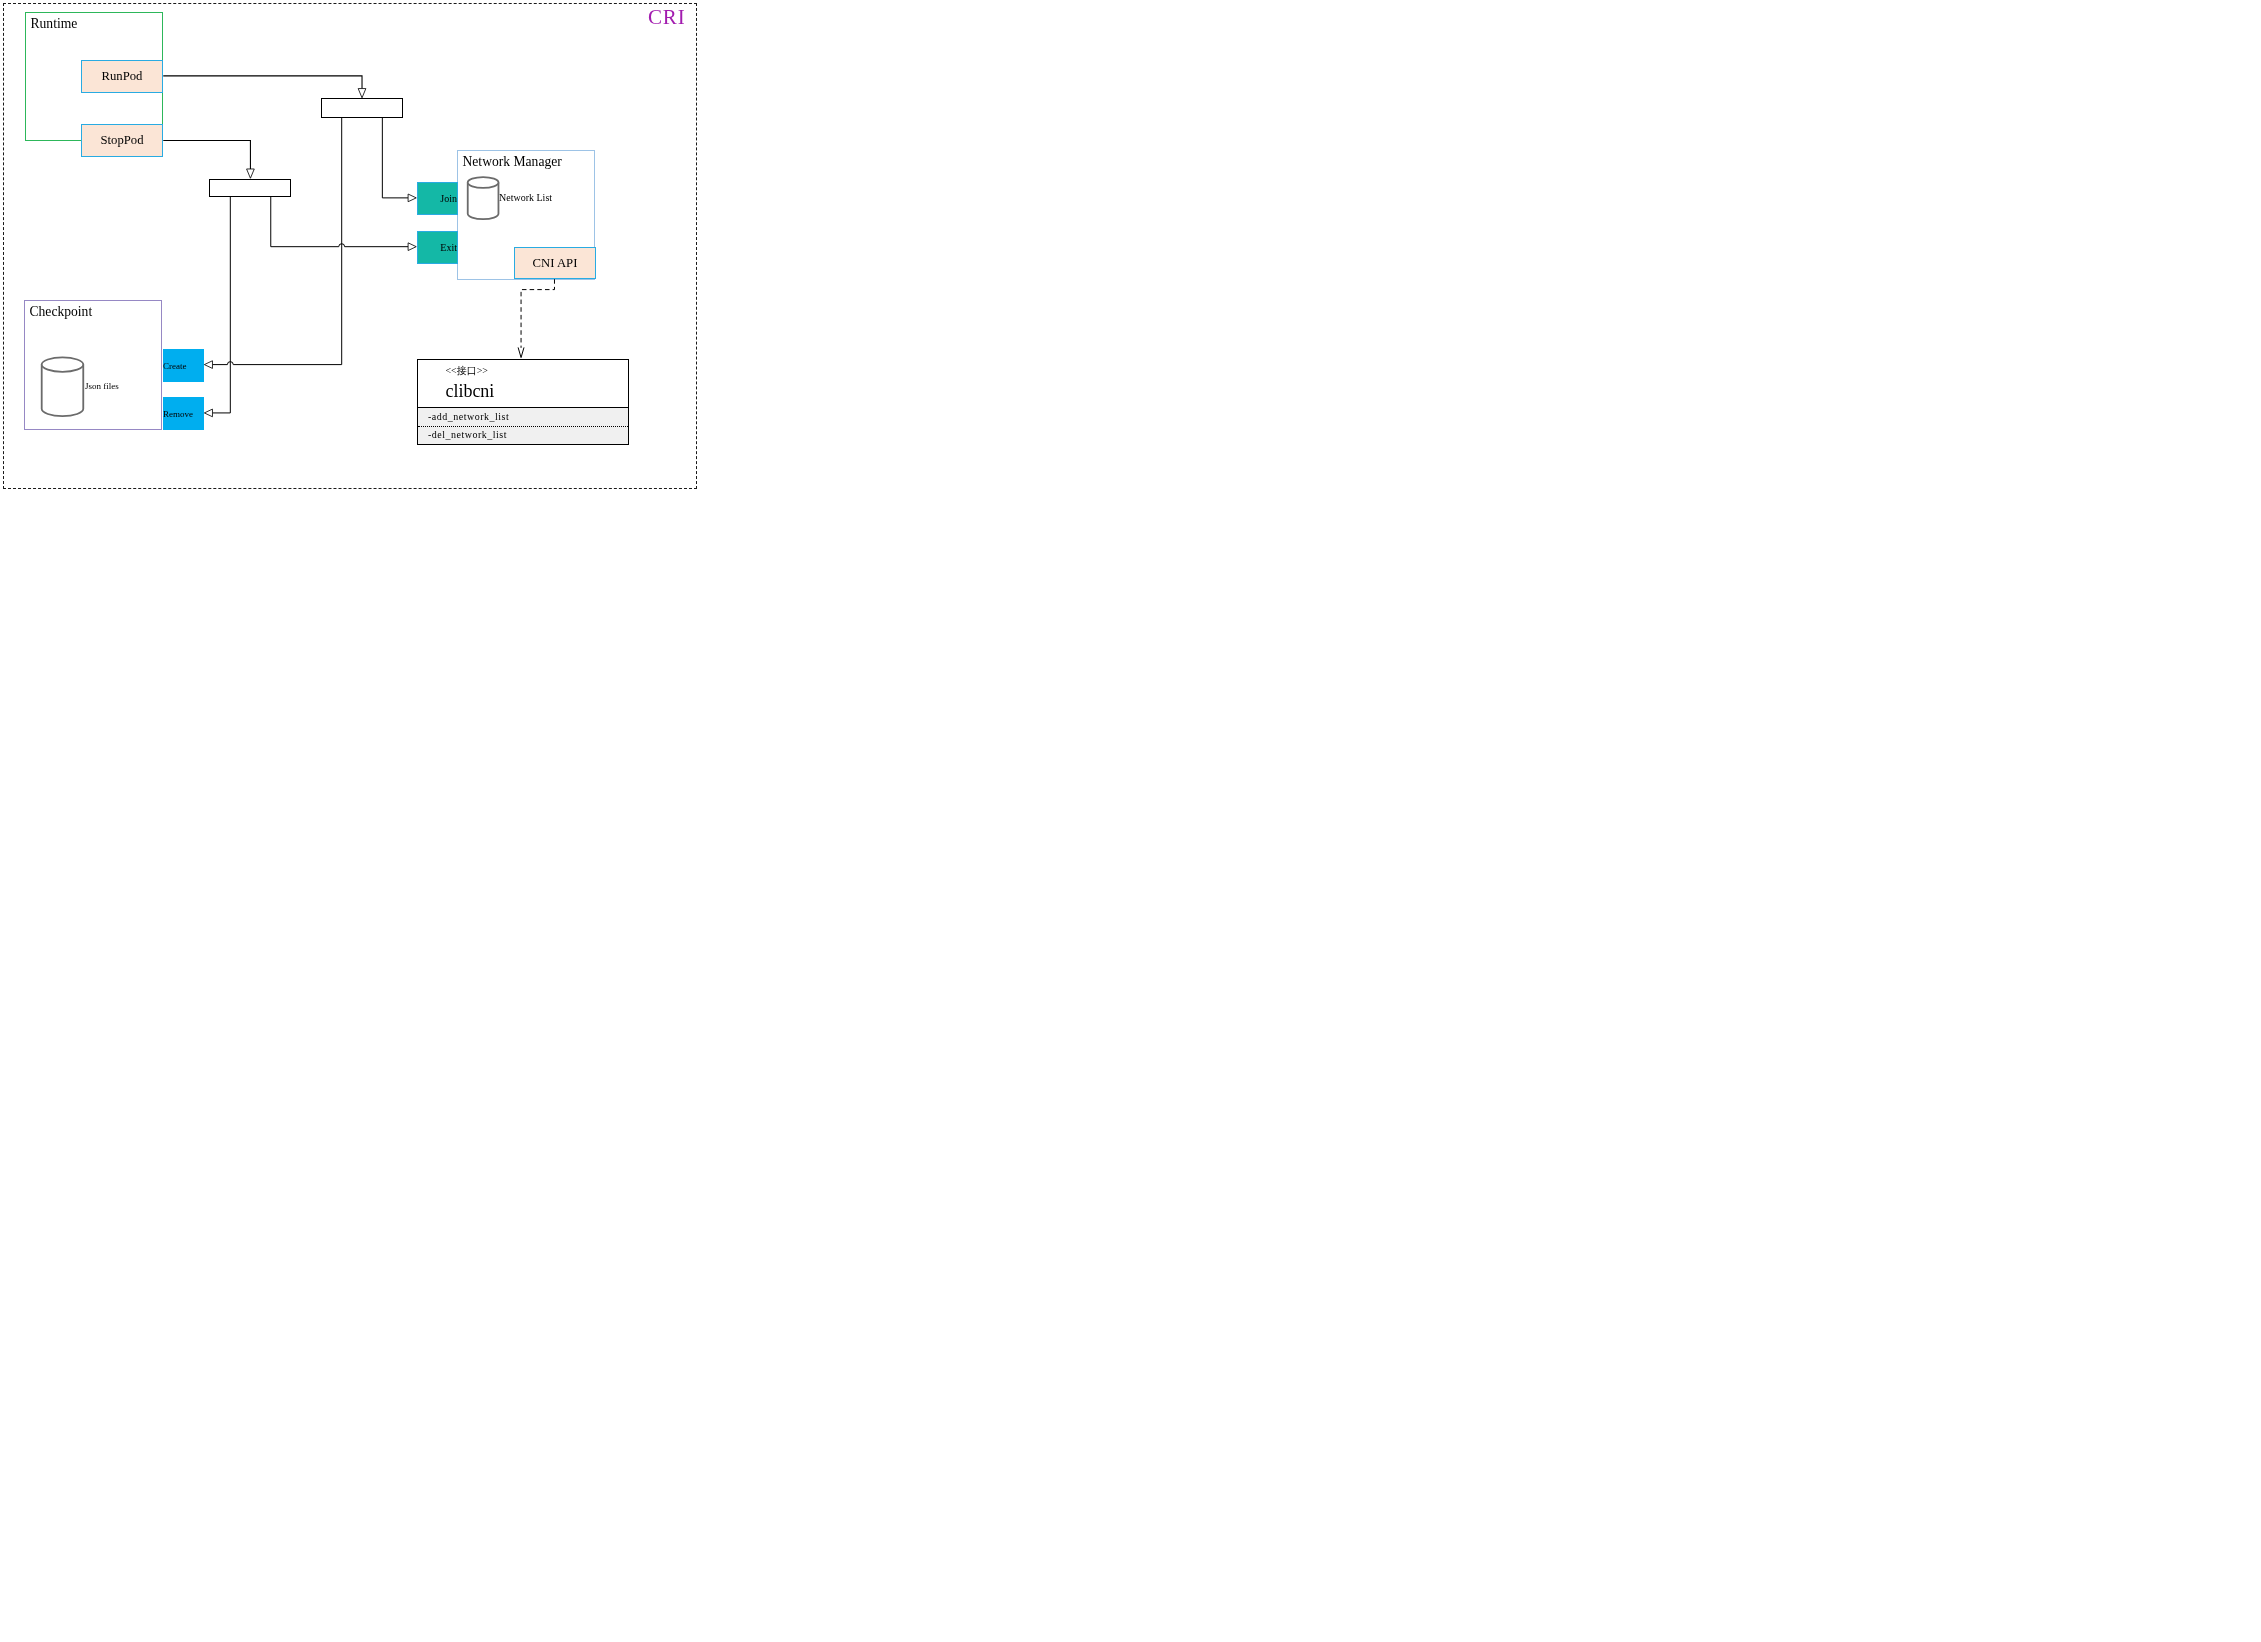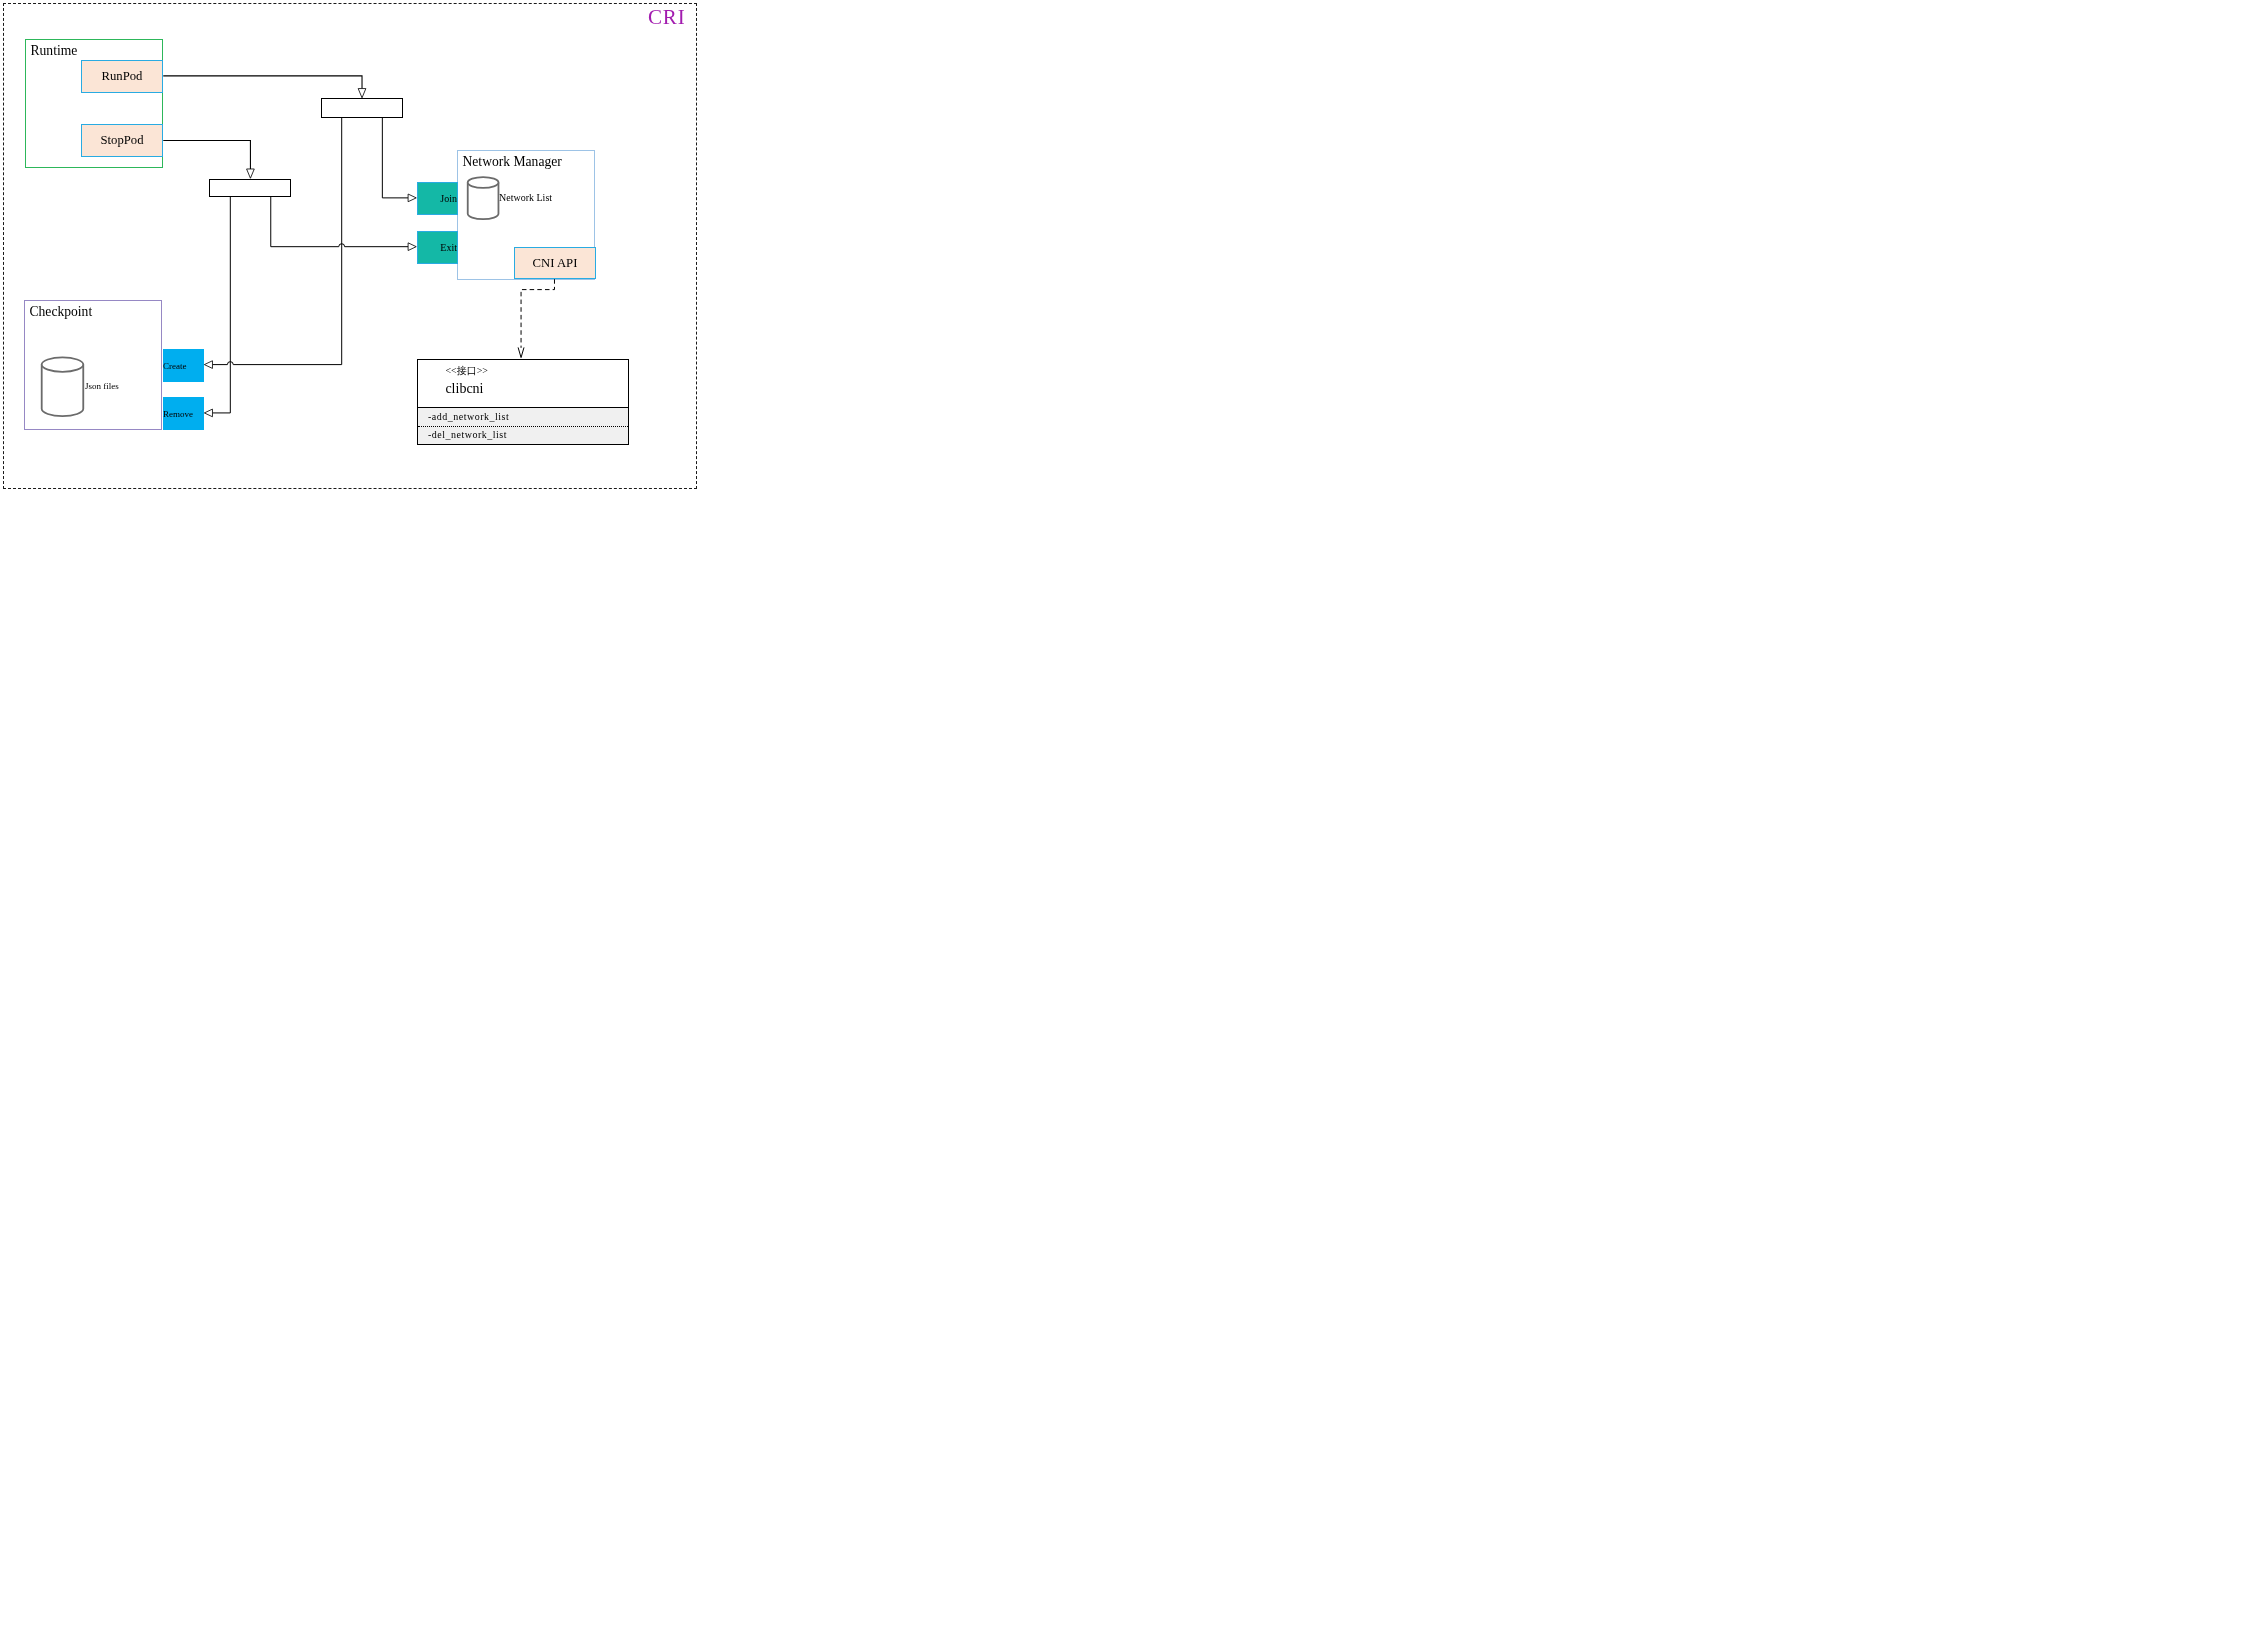--- a/index.html
+++ b/index.html
@@ -5,21 +5,21 @@
   html,body{margin:0;padding:0;background:#fff;}
   body{width:701px;height:492px;position:relative;overflow:hidden;
        font-family:"Liberation Serif","DejaVu Serif",serif;color:#000;}
   .page-border{position:absolute;left:2.7px;top:2.7px;right:3.6px;bottom:2.7px;
        border:0.9px dashed #1a1a1a;pointer-events:none;}
   .abs{position:absolute;box-sizing:border-box;}
   .cri{top:6.3px;right:15.4px;font-size:21px;letter-spacing:0.9px;color:#a21caf;line-height:1.1;}
   
   .frame{background:#fff;}
   .frame-title{position:absolute;left:4.5px;top:2.7px;font-size:13.6px;white-space:nowrap;}
-  .runtime{left:25px;top:39px;width:138px;height:129px;border:0.7px solid #2DB75A;padding-left:40px;}
+  .runtime{left:25px;top:12px;width:138px;height:129px;border:0.7px solid #2DB75A;padding-left:40px;}
   .netmgr{left:457px;top:150px;width:138px;height:130px;border:0.7px solid #9DC3E6;}
   .checkpoint{left:24px;top:300px;width:138px;height:130px;border:0.7px solid #9688C4;}
   
   .peach{background:#FBE5D6;border:0.7px solid #29ABE2;display:flex;align-items:center;
          justify-content:center;font-size:12.7px;z-index:3;}
   .runpod{left:81px;top:60px;width:82px;height:33px;}
   .stoppod{left:81px;top:124px;width:82px;height:33px;}
   .cniapi{left:514px;top:247px;width:82px;height:32px;}
   
   .green{background:#14b8a6;border:0.7px solid #29ABE2;display:flex;align-items:center;
@@ -32,21 +32,21 @@
   .create{left:163px;top:349px;width:41px;height:33px;}
   .remove{left:163px;top:397px;width:41px;height:33px;}
   
   .junction{background:#fff;border:1.4px solid #000;z-index:2;}
   .junction1{left:321px;top:98px;width:82px;height:20px;}
   .junction2{left:209px;top:179px;width:82px;height:18px;}
   
   .uml{left:417px;top:359px;width:212px;height:86px;border:1.4px solid #000;background:#fff;z-index:2;}
   .uml-head{position:relative;height:47px;background:#fff;margin-left:22px;}
   .uml-stereotype{position:absolute;left:5.4px;top:3.6px;font-size:10px;}
-  .uml-name{position:absolute;left:5.4px;top:21px;font-size:14px;}
+  .uml-name{position:absolute;left:5.4px;top:21px;font-size:18px;}
   .uml-methods{border-top:1.4px solid #000;background:#F0F0F0;height:36px;}
   .uml-method{height:17.6px;display:flex;align-items:center;padding-left:10px;
               font-size:10px;letter-spacing:0.5px;}
   .uml-method + .uml-method{border-top:0.9px dotted #000;height:16.3px;}
   
   .cyl-label{font-size:10px;white-space:nowrap;z-index:3;}
   .netlist-label{left:499px;top:192px;}
   .json-label{left:85px;top:381px;font-size:9px;}
   svg.wires{position:absolute;left:0;top:0;z-index:4;pointer-events:none;}
 </style>

